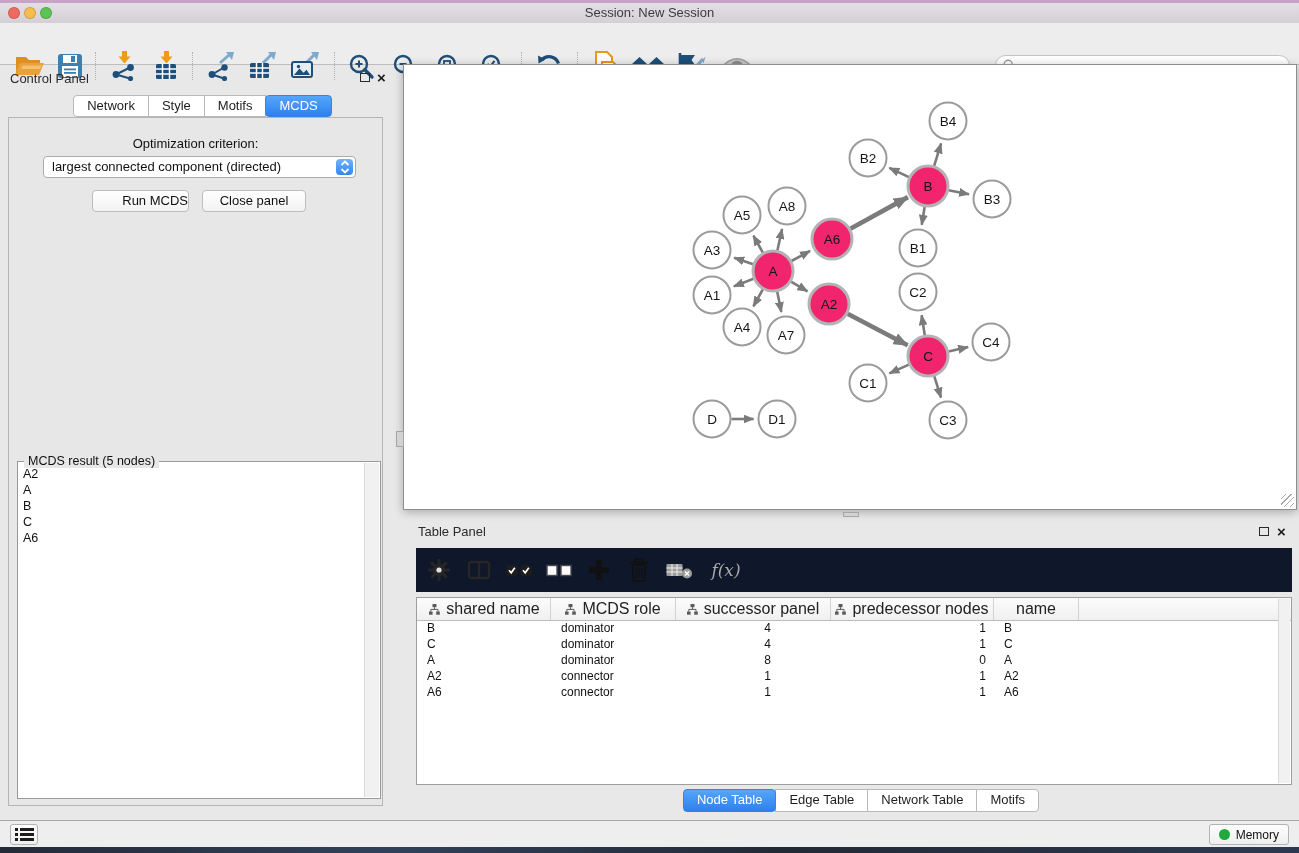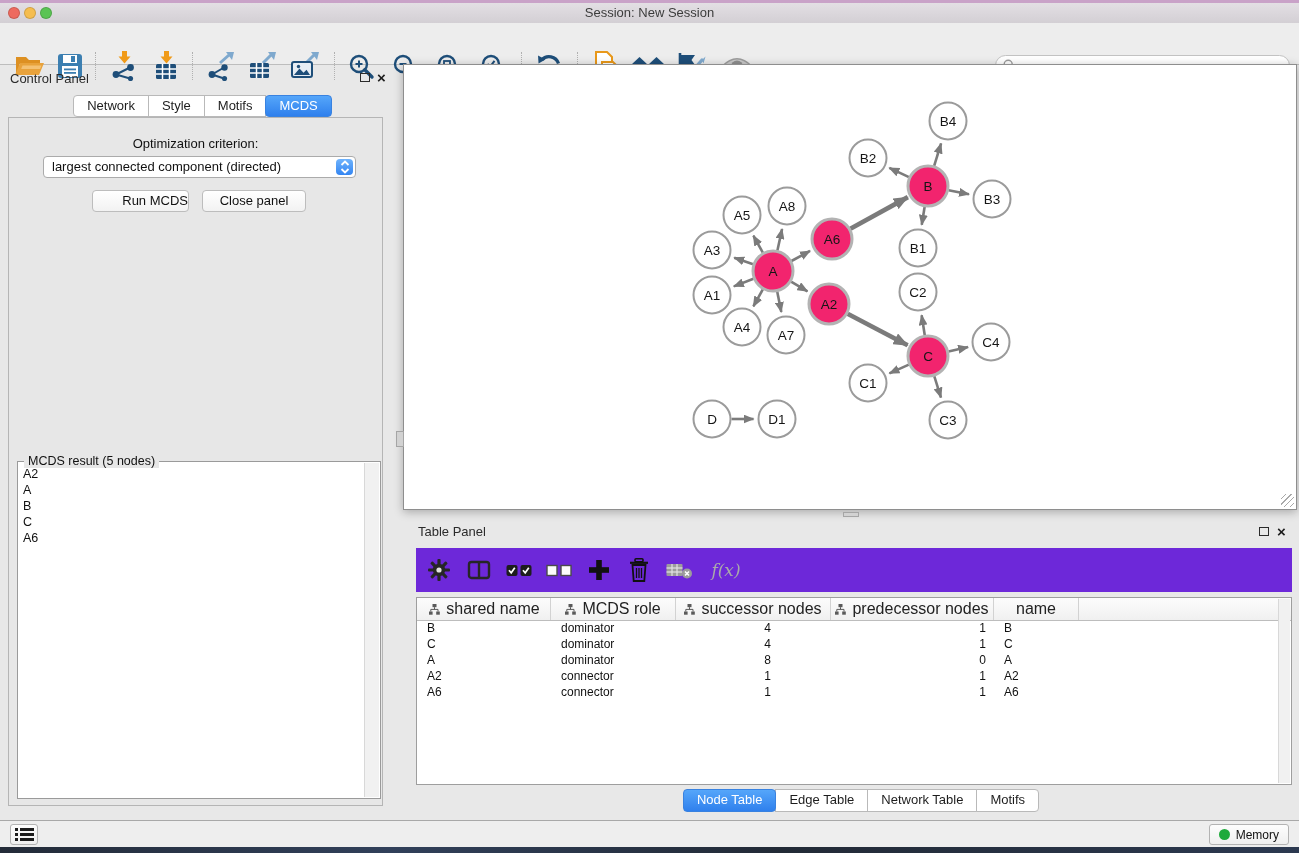--- a/index.html
+++ b/index.html
@@ -72,21 +72,21 @@
     border:1px solid #8e8e8e;box-sizing:border-box;box-shadow:0 2px 9px rgba(0,0,0,.28);}
   .net-titlebar{position:absolute;left:0;top:0;right:0;height:23px;
     background:linear-gradient(#e9e9e9,#d2d2d2);border-bottom:1px solid #b0b0b0;}
   .net-title{width:100%;text-align:center;line-height:22px;font-size:13px;color:#333;}
   .net-canvas{position:absolute;left:0;top:23px;}
   .grip{position:absolute;right:2px;bottom:2px;width:13px;height:13px;
     background:repeating-linear-gradient(135deg,transparent 0 3px,#a9a9a9 3px 4px);}
   .handle{background:#d2d2d2;border:1px solid #a5a5a5;box-sizing:border-box;}
 
   
-  .tp-toolbar{left:416px;top:548px;width:876px;height:44px;background:#6d28d9;
+  .tp-toolbar{left:416px;top:548px;width:876px;height:44px;background:#0f172a;
     display:flex;align-items:center;gap:14px;padding-left:10px;box-sizing:border-box;}
   .tp-btn{width:26px;height:26px;display:flex;align-items:center;justify-content:center;}
   .fx{font-family:"DejaVu Serif",serif;font-style:italic;font-size:17px;color:#aaa;}
   .dtable{left:416px;top:597px;width:876px;height:188px;background:#fff;
     border:1px solid #9e9e9e;box-sizing:border-box;overflow:hidden;}
   .thead{position:absolute;left:0;top:0;right:0;height:22px;
     background:linear-gradient(#fcfcfc,#f0f0f0);border-bottom:1px solid #bdbdbd;display:flex;}
   .th{display:flex;align-items:center;justify-content:center;gap:6px;
     border-right:1px solid #d2d2d2;font-size:16px;color:#222;box-sizing:border-box;height:22px;}
   .tbody{position:absolute;left:0;top:22px;right:12px;bottom:0;}
@@ -568,21 +568,21 @@
         </div>
         <div class="th" style="width: 155px;">
           <svg width="11" height="11">
             <g fill="#5a5a5a">
               <rect x="3.5" y="0" width="4" height="3.2"></rect>
               <rect x="0" y="7.5" width="3.6" height="3.2"></rect>
               <rect x="7.2" y="7.5" width="3.6" height="3.2"></rect>
             </g>
             <path d="M5.5 3.2 V5.4 M1.8 7.5 V5.4 H9 V7.5" stroke="#5a5a5a" stroke-width="1" fill="none"></path>
           </svg>
-          <span>successor nodes</span>
+          <span>successor panel</span>
         </div>
         <div class="th" style="width: 163px;">
           <svg width="11" height="11">
             <g fill="#5a5a5a">
               <rect x="3.5" y="0" width="4" height="3.2"></rect>
               <rect x="0" y="7.5" width="3.6" height="3.2"></rect>
               <rect x="7.2" y="7.5" width="3.6" height="3.2"></rect>
             </g>
             <path d="M5.5 3.2 V5.4 M1.8 7.5 V5.4 H9 V7.5" stroke="#5a5a5a" stroke-width="1" fill="none"></path>
           </svg>

